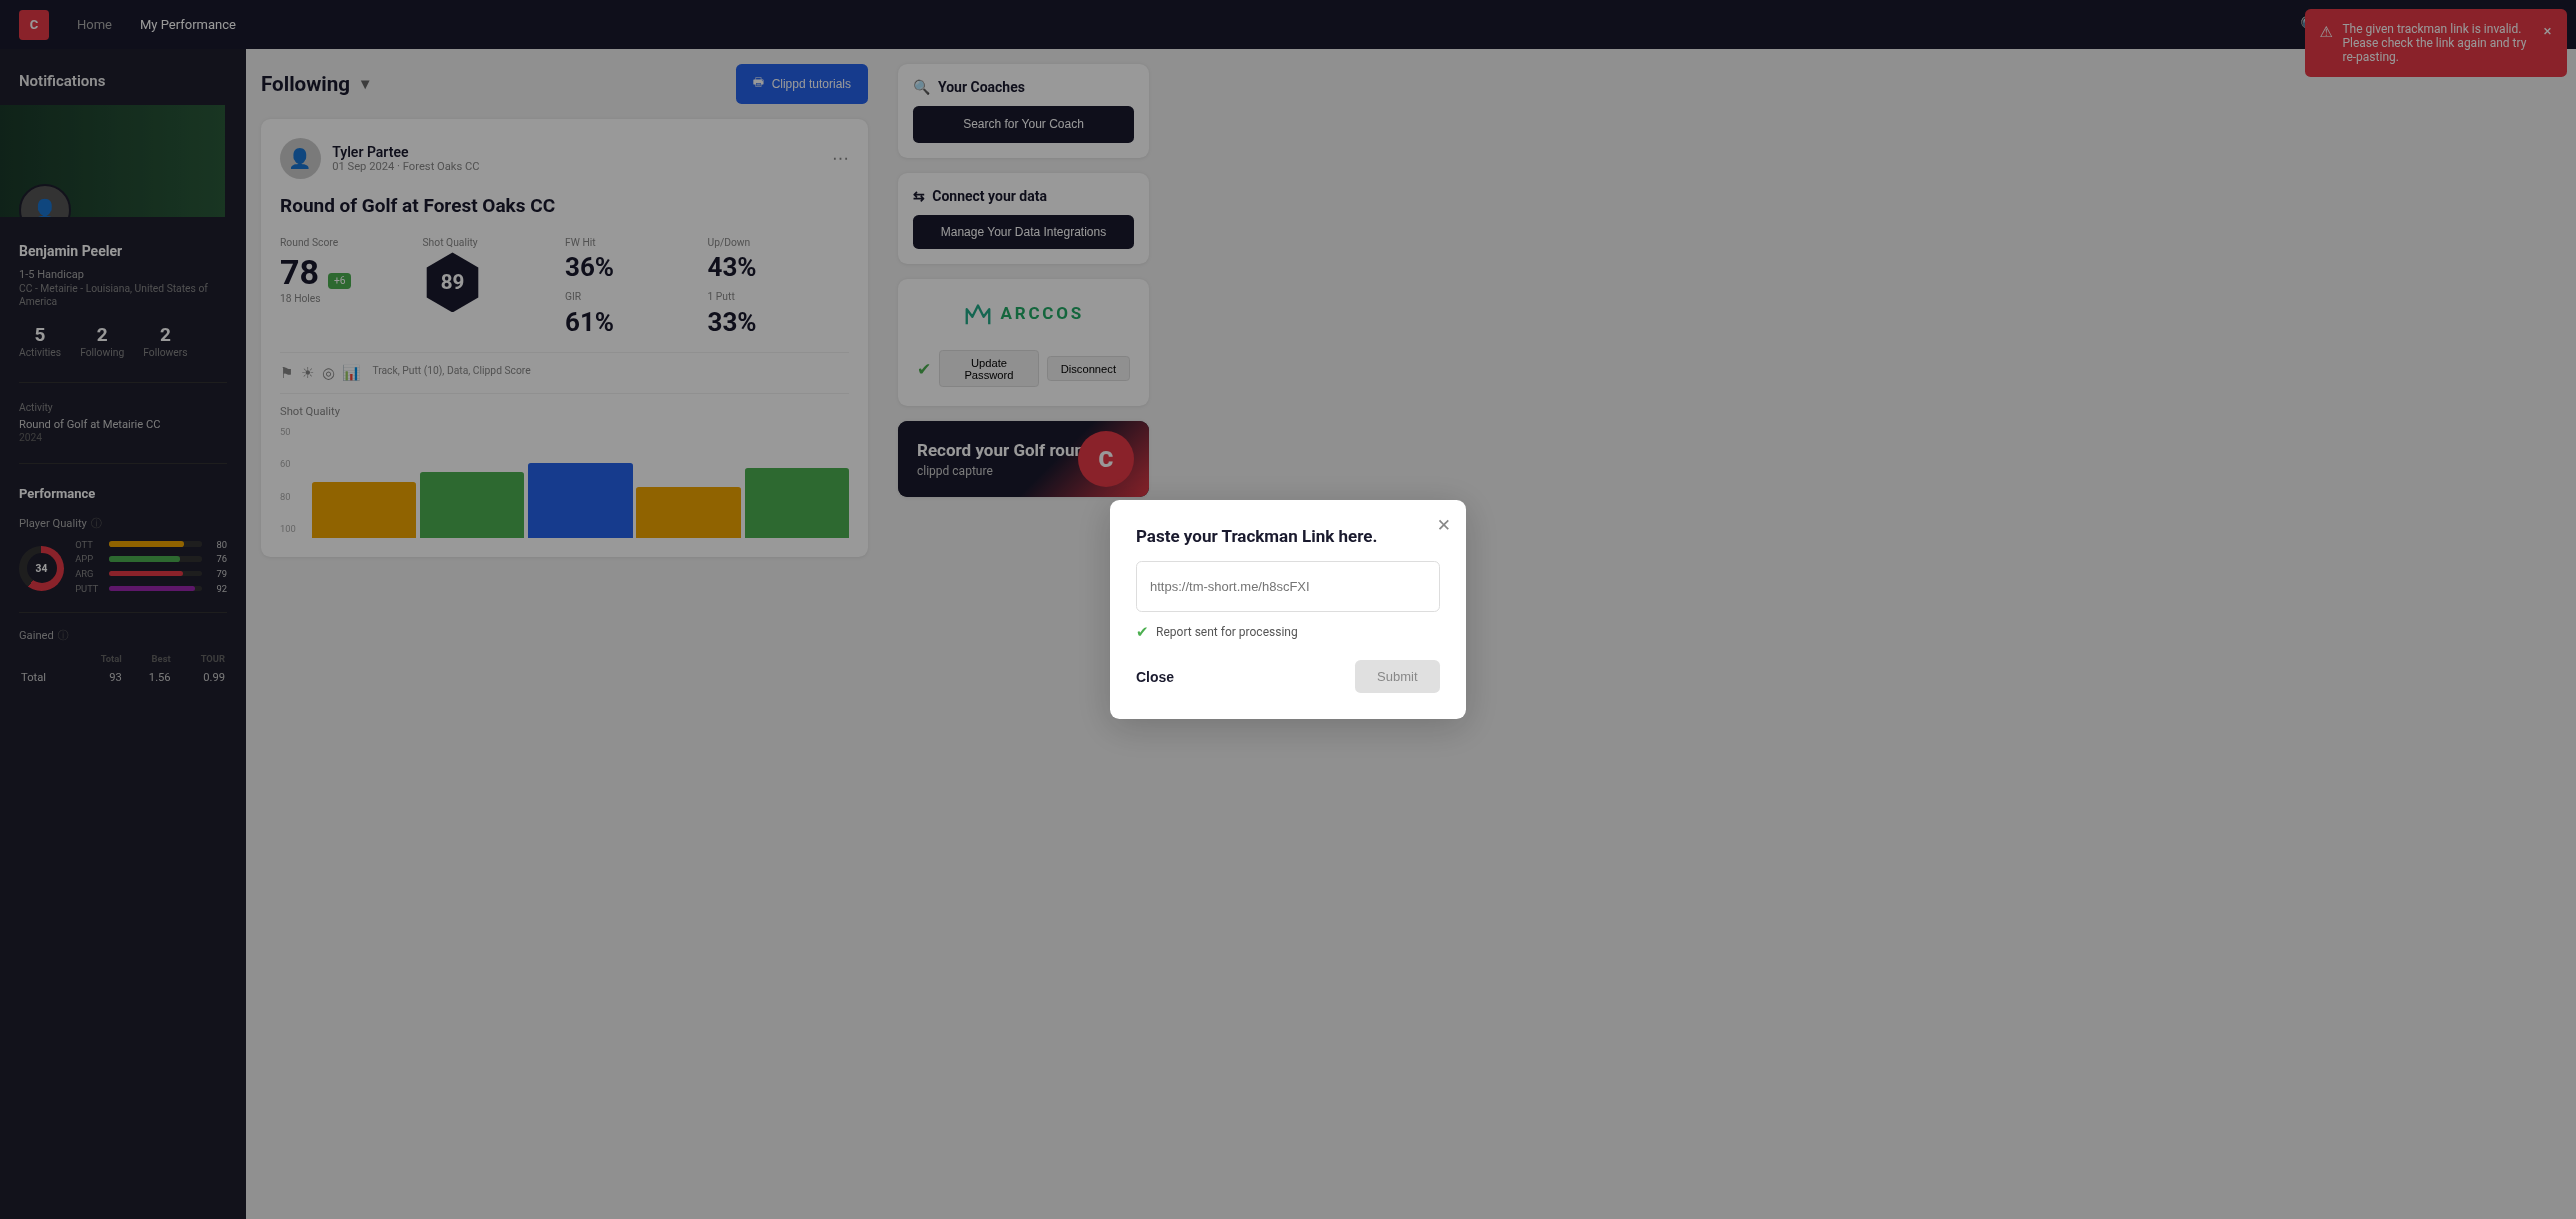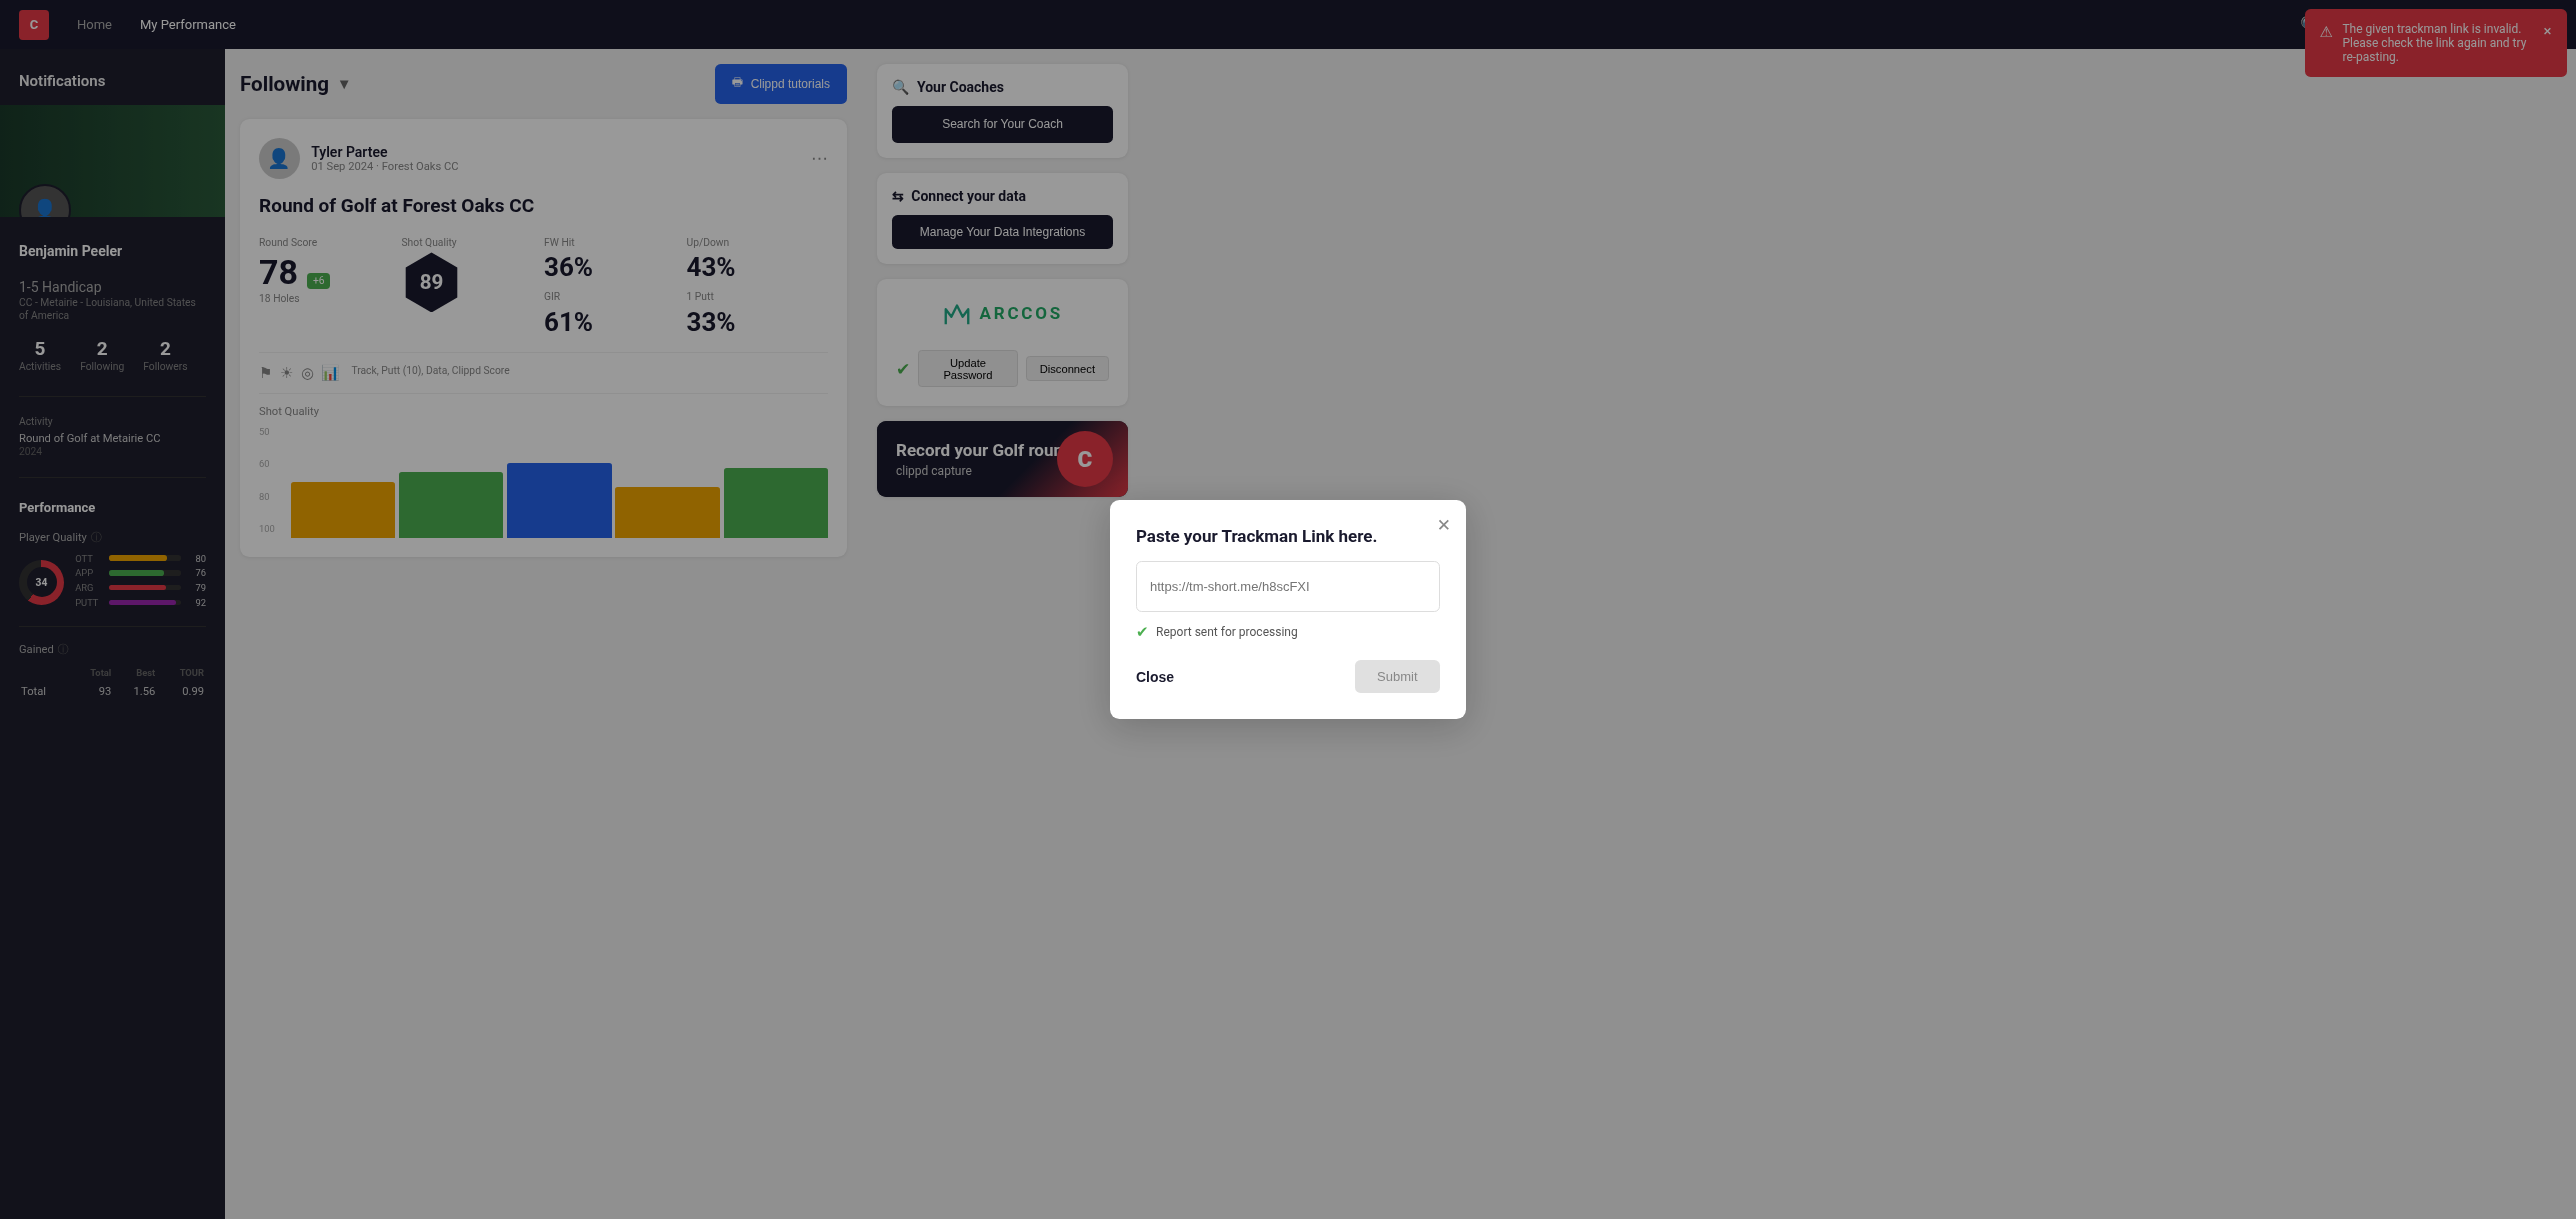--- a/index.html
+++ b/index.html
@@ -82,21 +82,21 @@
 
     
     .main-layout {
       display: flex;
       margin-top: 49px;
       min-height: calc(100vh - 49px);
     }
 
     
     .sidebar {
-      width: 225px;
+      width: 246px;
       background: #1e1e2e;
       flex-shrink: 0;
       padding: 15px 0;
       color: white;
       min-height: calc(100vh - 49px);
     }
     .sidebar-notifications {
       padding: 7.5px 19px 15px;
       font-size: 15px;
       font-weight: 600;
@@ -121,21 +121,21 @@
       border-radius: 50%;
       background: #555;
       border: 2.8px solid #1e1e2e;
       display: flex; align-items: center; justify-content: center;
       color: #ccc; font-size: 20.6px;
     }
     .sidebar-user-info {
       padding: 26px 19px 15px;
     }
     .sidebar-user-info .name { font-size: 14px; font-weight: 700; color: white; }
-    .sidebar-user-info .handicap { font-size: 14px; color: #aaa; margin-top: 20px; }
+    .sidebar-user-info .handicap { font-size: 11px; color: #aaa; margin-top: 9px; }
     .sidebar-user-info .location { font-size: 10.3px; color: #888; margin-top: 1.9px; }
     .sidebar-stats {
       display: flex;
       padding: 0 19px 15px;
       gap: 19px;
     }
     .sidebar-stat { text-align: center; }
     .sidebar-stat .s-val { font-size: 19px; font-weight: 700; color: white; }
     .sidebar-stat .s-label { font-size: 10.3px; color: #888; }
     .sidebar-divider { height: 0.9px; background: #333; margin: 7.5px 19px; }

